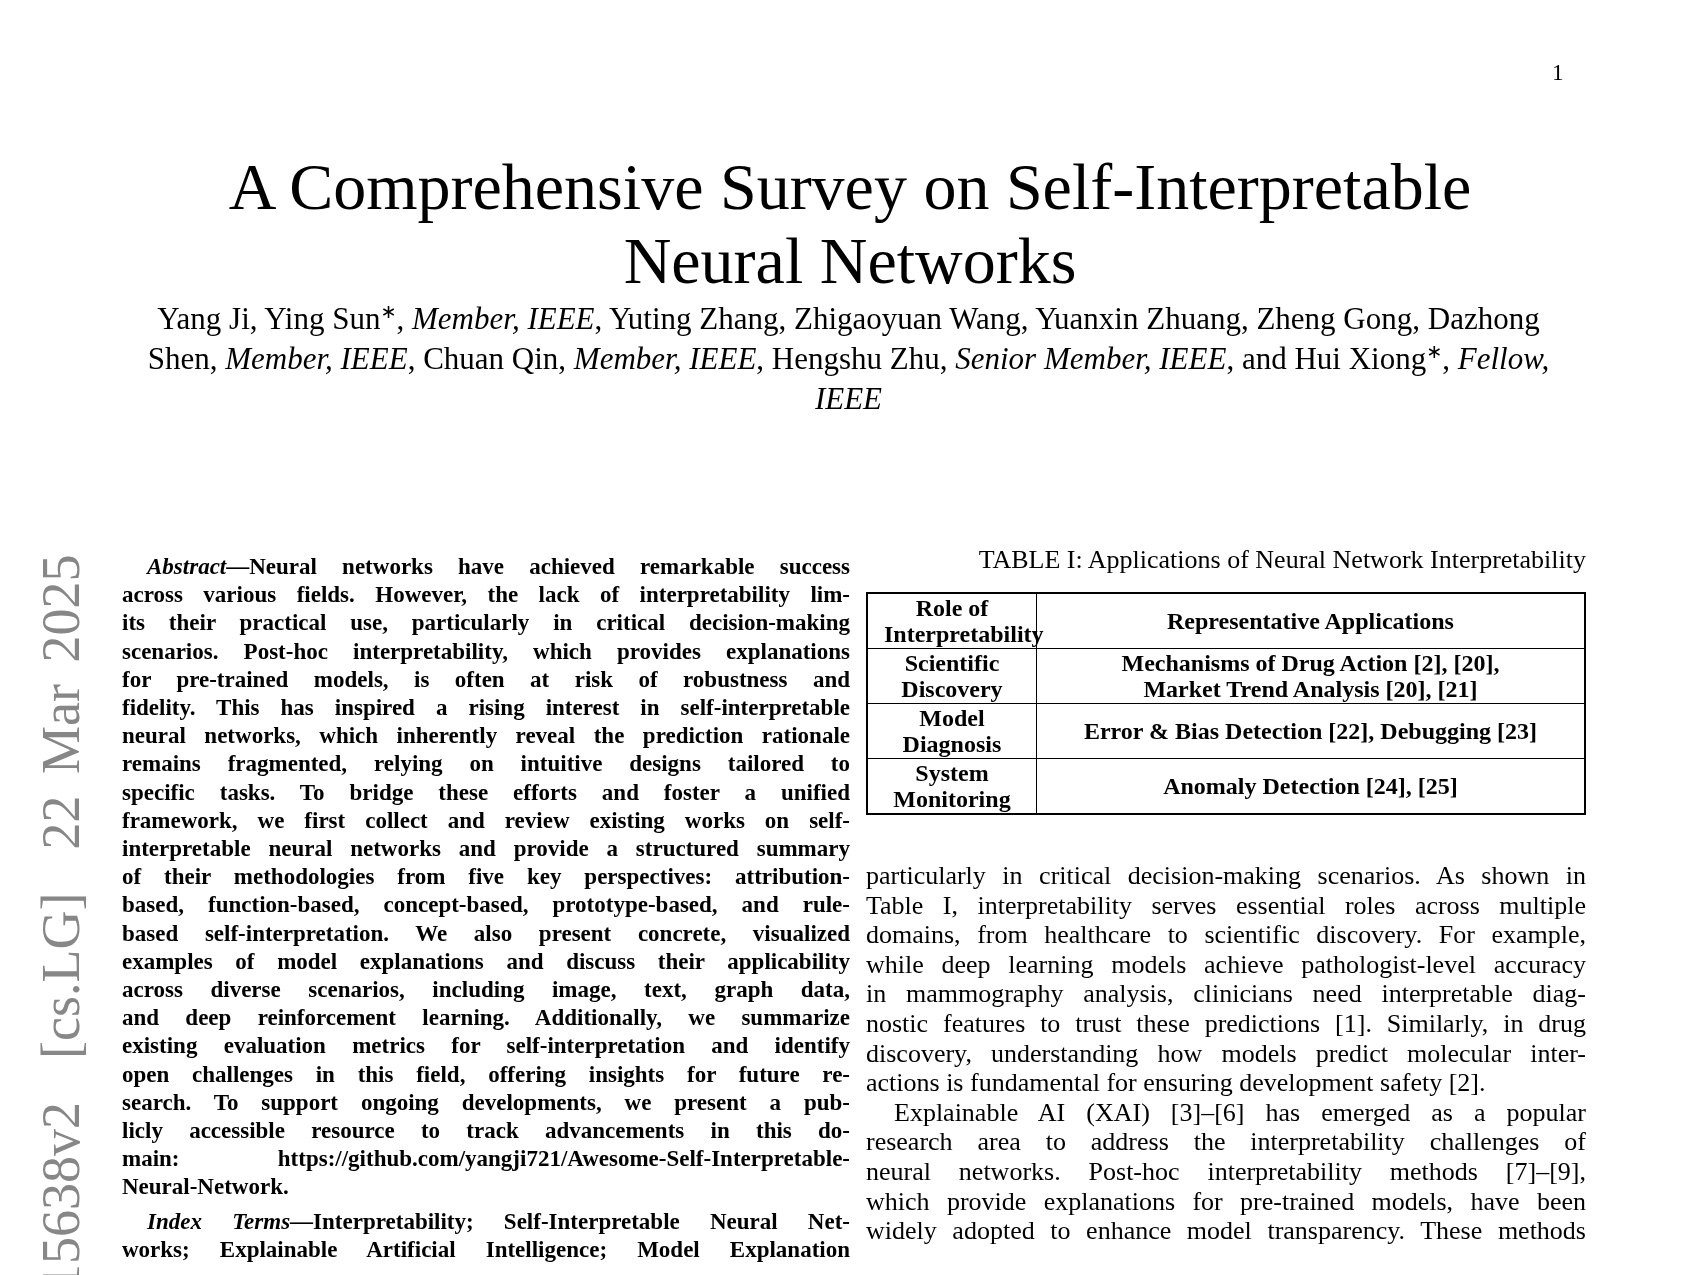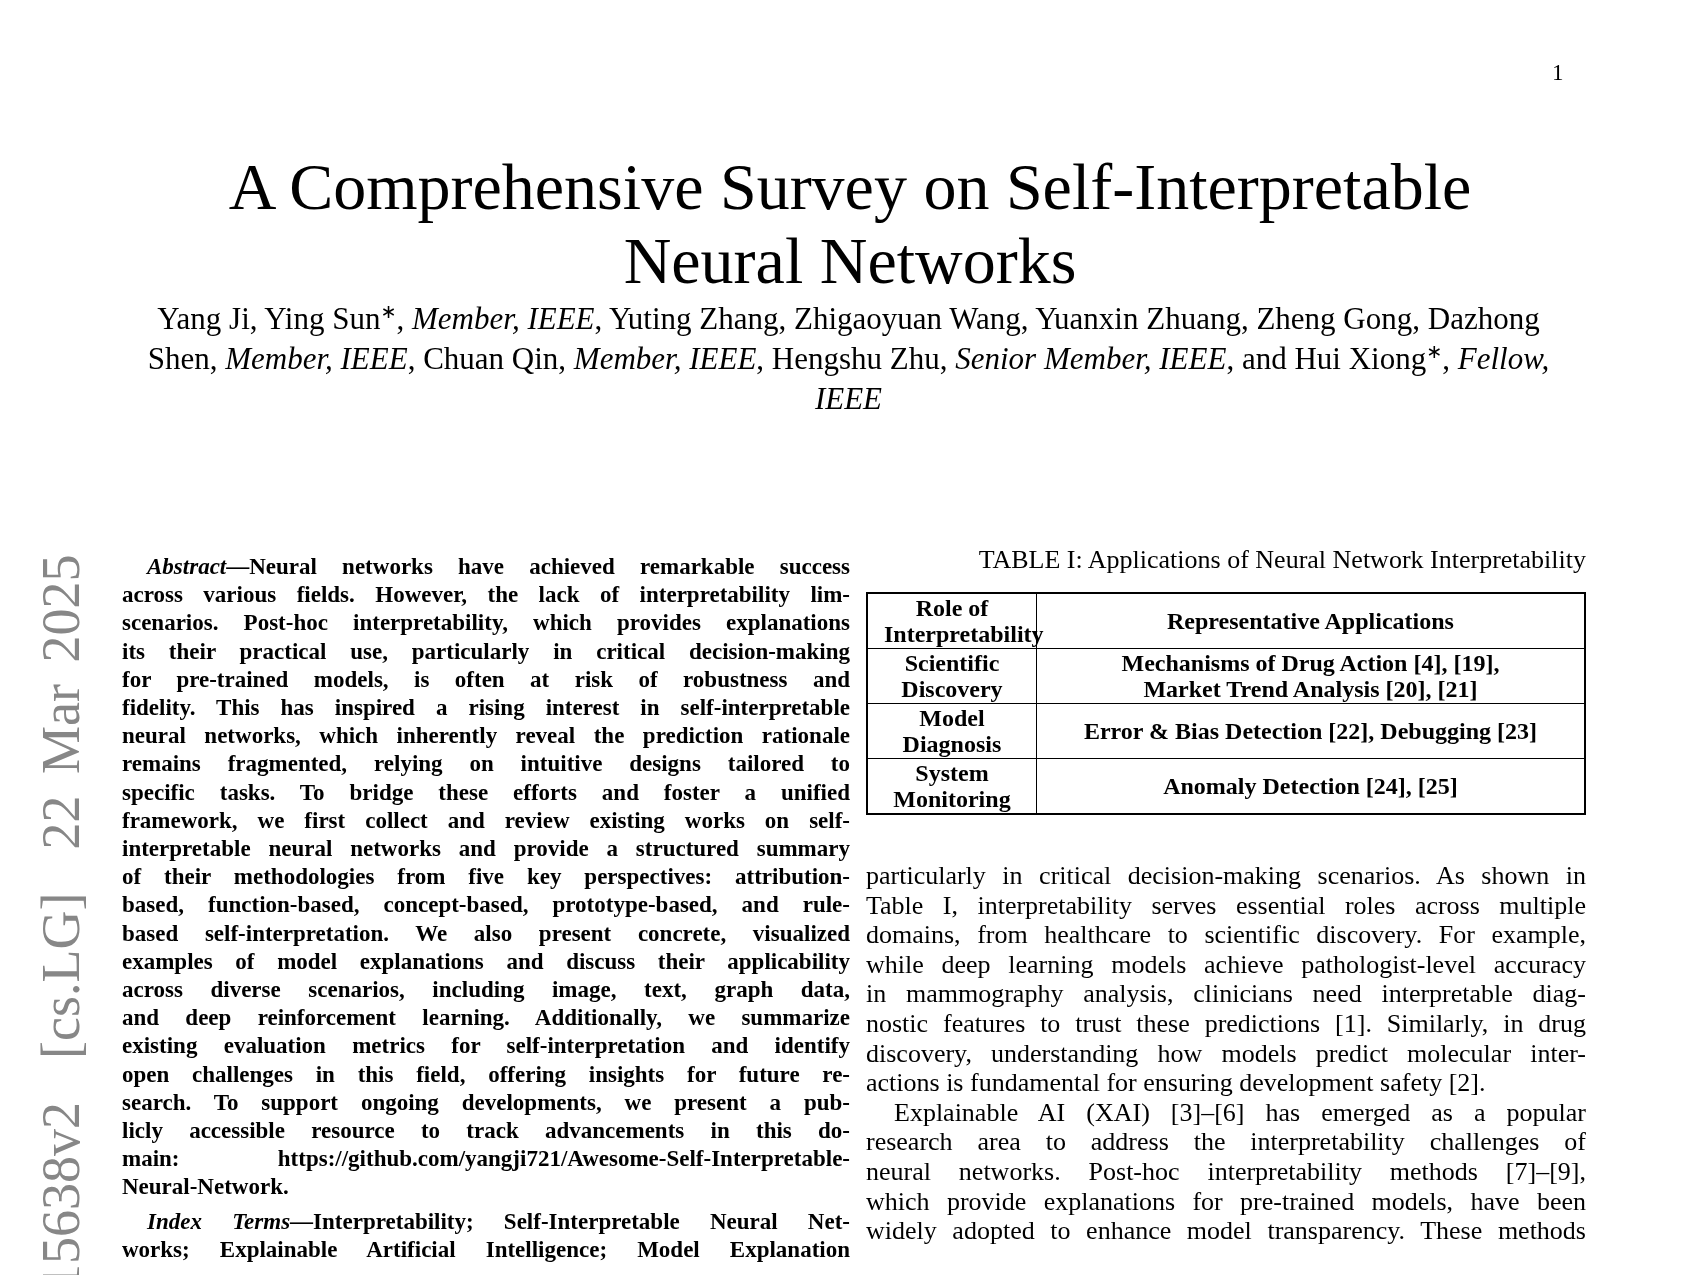--- a/index.html
+++ b/index.html
@@ -52,22 +52,22 @@
 
   <div class="authors">
     <div><span>Yang Ji, Ying Sun</span><sup>∗</sup><span>, </span><i>Member, IEEE</i><span>, Yuting Zhang, Zhigaoyuan Wang, Yuanxin Zhuang, Zheng Gong, Dazhong</span></div>
     <div><span>Shen, </span><i>Member, IEEE</i><span>, Chuan Qin, </span><i>Member, IEEE</i><span>, Hengshu Zhu, </span><i>Senior Member, IEEE</i><span>, and Hui Xiong</span><sup>∗</sup><span>, </span><i>Fellow,</i></div>
     <div><i>IEEE</i></div>
   </div>
 
   <div class="leftcol">
     <div class="al indent"><span class="bi">Abstract</span><span>—Neural networks have achieved remarkable success</span></div>
     <div class="al">across various fields. However, the lack of interpretability lim-</div>
+    <div class="al">its their practical use, particularly in critical decision-making</div>
     <div class="al">scenarios. Post-hoc interpretability, which provides explanations</div>
-    <div class="al">its their practical use, particularly in critical decision-making</div>
     <div class="al">for pre-trained models, is often at risk of robustness and</div>
     <div class="al">fidelity. This has inspired a rising interest in self-interpretable</div>
     <div class="al">neural networks, which inherently reveal the prediction rationale</div>
     <div class="al">remains fragmented, relying on intuitive designs tailored to</div>
     <div class="al">specific tasks. To bridge these efforts and foster a unified</div>
     <div class="al">framework, we first collect and review existing works on self-</div>
     <div class="al">interpretable neural networks and provide a structured summary</div>
     <div class="al">of their methodologies from five key perspectives: attribution-</div>
     <div class="al">based, function-based, concept-based, prototype-based, and rule-</div>
     <div class="al">based self-interpretation. We also present concrete, visualized</div>
@@ -91,21 +91,21 @@
           <col style="width:23.6%">
           <col>
         </colgroup>
       <tbody>
           <tr class="h35">
         <th>Role of Interpretability</th>
         <th>Representative Applications</th>
       </tr>
       <tr class="h55">
         <td>Scientific Discovery</td>
-        <td><span>Mechanisms of Drug Action [4], [19],</span><br><span>Market Trend Analysis [20], [21]</span></td>
+        <td><span>Mechanisms of Drug Action [2], [20],</span><br><span>Market Trend Analysis [20], [21]</span></td>
       </tr>
       <tr class="h37">
         <td>Model Diagnosis</td>
         <td>Error &amp; Bias Detection [22], Debugging [23]</td>
       </tr>
       <tr class="h35">
         <td>System Monitoring</td>
         <td>Anomaly Detection [24], [25]</td>
       </tr>
     </tbody>

